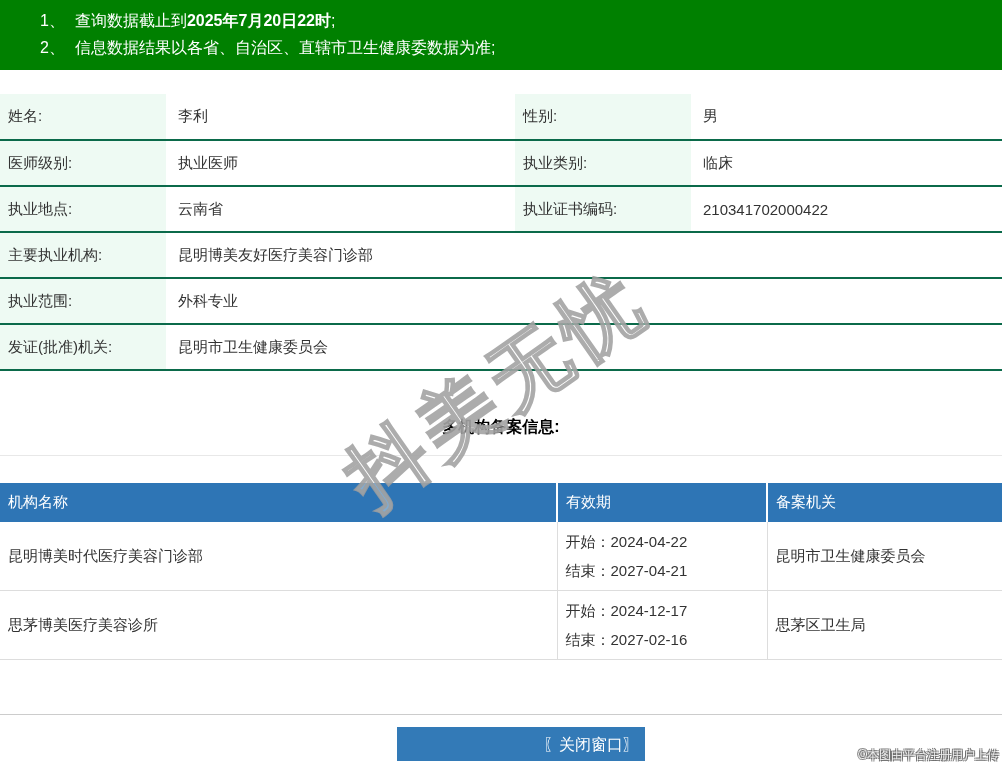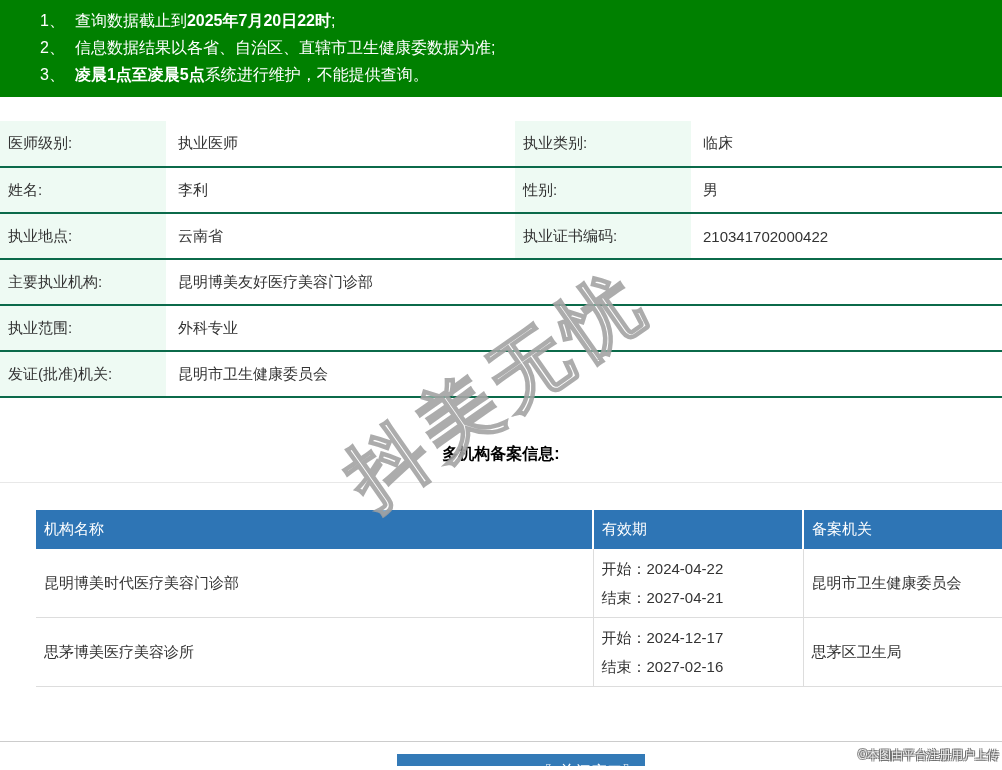--- a/index.html
+++ b/index.html
@@ -45,21 +45,20 @@
     border-bottom: 1px solid #e8e8e8;
     margin-top: 28px;
   }
   .section-title { font-size: 16px; font-weight: bold; color: #000; }
 
   
   .filing-wrap {
     margin-top: 27px;
     height: 232px; overflow: hidden;
     border-bottom: 1px solid #ccc;
-    padding-left: 36px;
   }
   table.filing { width: 100%; border-collapse: collapse; font-size: 15px; }
   table.filing thead th {
     background: #2e75b5; color: #fff; font-weight: normal; text-align: left;
     padding: 10px 8px; height: 38px;
   }
   table.filing thead th.divided { border-right: 2px solid #fff; }
   table.filing tbody td {
     border-bottom: 1px solid #ddd;
     padding: 5px 8px; vertical-align: middle; color: #333;
@@ -104,45 +103,42 @@
 
   <div class="banner">
   <div class="notice">
     <span class="notice-num">1、</span><span class="notice-text"><span>查询数据截止到</span><b>2025年7月20日22时</b><span>;</span></span>
   </div>
 
   <div class="notice">
     <span class="notice-num">2、</span><span class="notice-text"><span>信息数据结果以各省、自治区、直辖市卫生健康委数据为准;</span></span>
   </div>
 
-  <div class="notice">
-    <span class="notice-num">3、</span><span class="notice-text"><b>凌晨1点至凌晨5点</b><span>系统进行维护，不能提供查询。</span></span>
-  </div>
 </div>
 
   <table class="info">
     <colgroup>
       <col style="width:166px">
         <col style="width:349px">
       <col style="width:176px">
         <col>
     </colgroup>
     <tbody>
   <tr>
+    <th>姓名:</th>
+    <td>李利</td>
+    <th>性别:</th>
+    <td>男</td>
+  </tr>
+
+  <tr>
     <th>医师级别:</th>
     <td>执业医师</td>
     <th>执业类别:</th>
     <td>临床</td>
-  </tr>
-
-  <tr>
-    <th>姓名:</th>
-    <td>李利</td>
-    <th>性别:</th>
-    <td>男</td>
   </tr>
 
   <tr>
     <th>执业地点:</th>
     <td>云南省</td>
     <th>执业证书编码:</th>
     <td>210341702000422</td>
   </tr>
 
   <tr>

